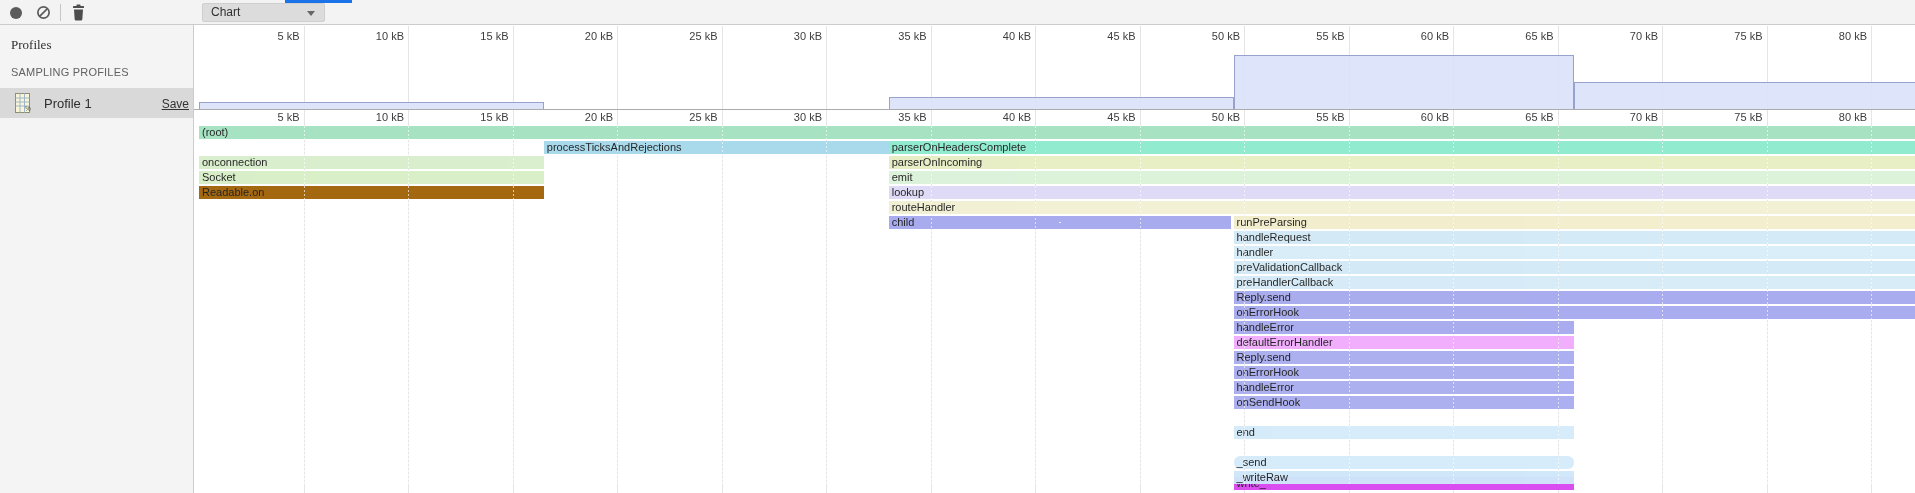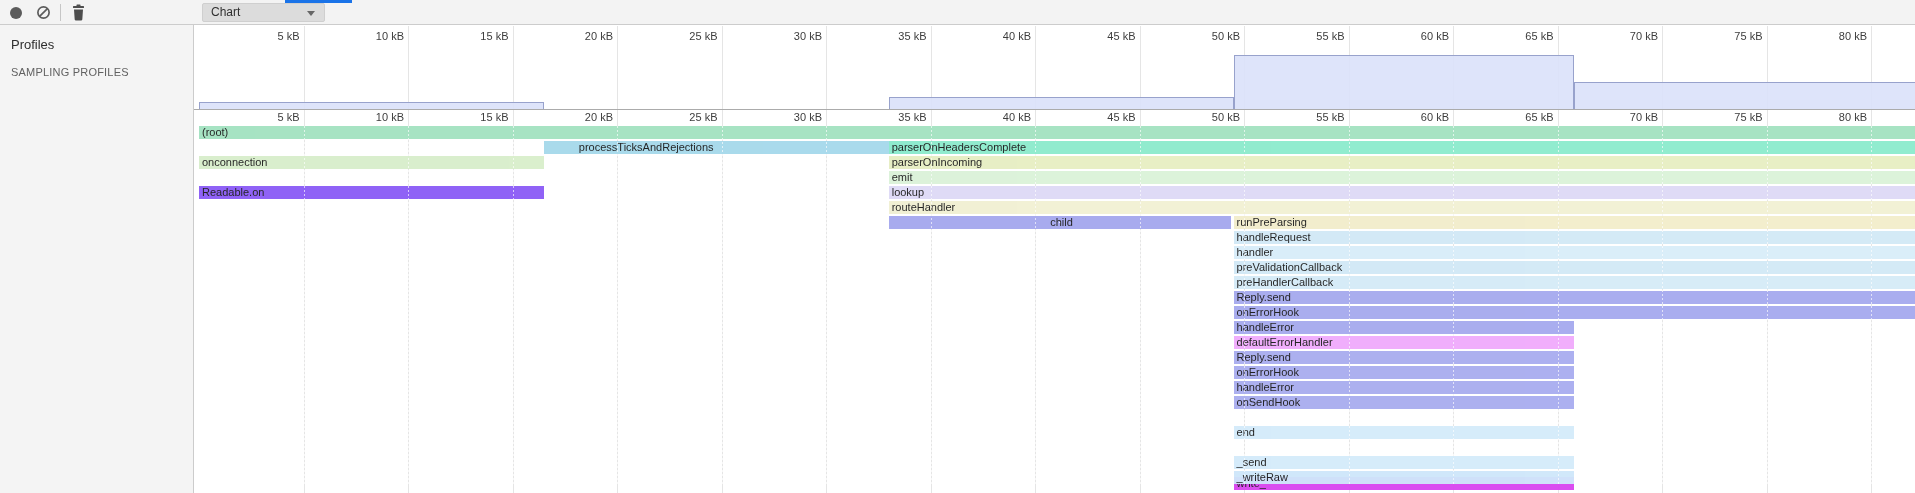--- a/index.html
+++ b/index.html
@@ -14,21 +14,21 @@
   #trash-btn{position:absolute;left:71px;top:4px;width:15px;height:17px;}
   #view-select{position:absolute;left:202px;top:3px;width:123px;height:19px;background:#dcdcdc;
                border:1px solid #cfcfcf;border-radius:2px;box-sizing:border-box;
                font-size:12px;color:#303030;line-height:17px;padding-left:8px;cursor:default;}
   #select-arrow{position:absolute;right:9px;top:7px;width:0;height:0;
                 border-left:4px solid transparent;border-right:4px solid transparent;border-top:5px solid #666;}
   #tab-indicator{position:absolute;left:285px;top:0;width:67px;height:3px;background:#1a73e8;}
   
   #sidebar{position:absolute;left:0;top:25px;width:194px;height:468px;background:#f4f4f4;
            border-right:1px solid #ccc;box-sizing:border-box;}
-  #profiles-heading{position:absolute;left:11px;top:12px;font-size:13px;color:#2e2e2e;}
+  #profiles-heading{position:absolute;left:11px;top:12px;font-size:13px;color:#2e2e2e;font-family:Liberation Serif, serif;}
   #sampling-heading{position:absolute;left:11px;top:41px;font-size:11px;color:#616161;letter-spacing:.2px;}
   #profile-item{position:absolute;left:0;top:63px;width:193px;height:30px;background:#d9d9d9;cursor:default;}
   #profile-icon{position:absolute;left:13px;top:5px;width:20px;height:20px;}
   #profile-name{position:absolute;left:44px;top:8px;font-size:13px;color:#2e2e2e;}
   #save-link{position:absolute;right:4px;top:9px;font-size:12px;color:#333;text-decoration:underline;cursor:pointer;}
   
   #pane{position:absolute;left:194px;top:25px;width:1721px;height:468px;background:#fff;overflow:hidden;}
   .gl{position:absolute;width:1px;background:#e5e5e5;}
   .glw{position:absolute;width:1px;background-image:linear-gradient(rgba(255,255,255,.65) 60%,rgba(255,255,255,0) 0%);
        background-size:1px 4px;z-index:3;}
@@ -62,20 +62,33 @@
     <div id="view-select">
       <span>Chart</span>
       <span id="select-arrow"></span>
     </div>
     <div id="tab-indicator"></div>
   </div>
 
   <div id="sidebar">
     <div id="profiles-heading">Profiles</div>
     <div id="sampling-heading">SAMPLING PROFILES</div>
+    <div id="profile-item">
+      <svg id="profile-icon" viewBox="0 0 20 20">
+        <rect x="2.5" y="0.5" width="14" height="19" fill="#faf5d7" stroke="#8f8e74" stroke-width="1"></rect>
+        <line x1="2.5" y1="5" x2="16.5" y2="5" stroke="#9eb6c8" stroke-width="1"></line>
+        <line x1="2.5" y1="9" x2="16.5" y2="9" stroke="#9eb6c8" stroke-width="1"></line>
+        <line x1="2.5" y1="13" x2="16.5" y2="13" stroke="#9eb6c8" stroke-width="1"></line>
+        <line x1="7" y1="0.5" x2="7" y2="19.5" stroke="#9eb6c8" stroke-width="1"></line>
+        <line x1="11.5" y1="0.5" x2="11.5" y2="19.5" stroke="#9eb6c8" stroke-width="1"></line>
+        <text x="12" y="18" font-size="6.5" fill="#55604f" font-family="Liberation Sans, sans-serif">%</text>
+      </svg>
+      <span id="profile-name">Profile 1</span>
+      <span id="save-link">Save</span>
+    </div>
   </div>
 
   <div id="pane">
     <div id="ov-bottom"></div>
 
   <div class="gl" style="left: 109.5px; top: 1px; height: 83px;"></div>
       <div class="gl" style="left: 109.5px; top: 85px; height: 383px;"></div>
       <div class="glw" style="left: 109.5px; top: 101px; height: 358px;"></div>
       <div class="tick" style="left: 45.5px; top: 5px;">5 kB</div>
       <div class="tick" style="left: 45.5px; top: 86px;">5 kB</div>
@@ -152,41 +165,42 @@
       <div class="gl" style="left: 1677px; top: 1px; height: 83px;"></div>
       <div class="gl" style="left: 1677px; top: 85px; height: 383px;"></div>
       <div class="glw" style="left: 1677px; top: 101px; height: 358px;"></div>
       <div class="tick" style="left: 1613px; top: 5px;">80 kB</div>
       <div class="tick" style="left: 1613px; top: 86px;">80 kB</div>
       <div class="seg" style="left: 5px; width: 344.85px; top: 77px; height: 7px;"></div>
       <div class="seg" style="left: 694.7px; width: 344.85px; top: 72px; height: 12px;"></div>
       <div class="seg" style="left: 1039.55px; width: 340.67px; top: 30px; height: 54px;"></div>
       <div class="seg" style="left: 1380.22px; width: 344.85px; top: 57px; height: 27px;"></div>
       <div class="band" style="left: 5px; width: 1720.07px; top: 101px; background: rgb(163, 226, 193);"><span>(root)</span></div>
-      <div class="band" style="left: 349.85px; width: 344.85px; top: 116px; background: rgb(166, 217, 235); padding-left: 32px;"><span>processTicksAndRejections</span></div>
+      <div class="band" style="left: 349.85px; width: 344.85px; top: 116px; background: rgb(166, 217, 235);"><span>processTicksAndRejections</span></div>
       <div class="band" style="left: 694.7px; width: 1030.37px; top: 116px; background: rgb(141, 235, 205);"><span>parserOnHeadersComplete</span></div>
       <div class="band" style="left: 5px; width: 344.85px; top: 131px; background: rgb(216, 238, 203);"><span>onconnection</span></div>
       <div class="band" style="left: 694.7px; width: 1030.37px; top: 131px; background: rgb(231, 238, 195);"><span>parserOnIncoming</span></div>
+      <div class="band" style="left: 5px; width: 344.85px; top: 146px; background: rgb(214, 238, 198);"><span>Socket</span></div>
       <div class="band" style="left: 694.7px; width: 1030.37px; top: 146px; background: rgb(219, 242, 217);"><span>emit</span></div>
-      <div class="band" style="left: 5px; width: 344.85px; top: 161px; background: #8b5cf6;"><span>Readable.on</span></div>
+      <div class="band" style="left: 5px; width: 344.85px; top: 161px; background: #a16207;"><span>Readable.on</span></div>
       <div class="band" style="left: 694.7px; width: 1030.37px; top: 161px; background: rgb(222, 218, 246);"><span>lookup</span></div>
       <div class="band" style="left: 694.7px; width: 1030.37px; top: 176px; background: rgb(241, 240, 211);"><span>routeHandler</span></div>
-      <div class="band dotted" style="left: 694.7px; width: 342.76px; top: 191px; background: radial-gradient(rgba(255, 255, 255, 0.85) 1px, rgba(255, 255, 255, 0) 1.4px) rgb(165, 168, 238); text-align: center;"><span>child</span></div>
+      <div class="band dotted" style="left: 694.7px; width: 342.76px; top: 191px; background: radial-gradient(rgba(255, 255, 255, 0.85) 1px, rgba(255, 255, 255, 0) 1.4px) rgb(165, 168, 238);"><span>child</span></div>
       <div class="band" style="left: 1039.55px; width: 685.52px; top: 191px; background: rgb(242, 237, 203);"><span>runPreParsing</span></div>
       <div class="band" style="left: 1039.55px; width: 685.52px; top: 206px; background: rgb(210, 233, 246);"><span>handleRequest</span></div>
       <div class="band" style="left: 1039.55px; width: 685.52px; top: 221px; background: rgb(216, 237, 249);"><span>handler</span></div>
       <div class="band" style="left: 1039.55px; width: 685.52px; top: 236px; background: rgb(210, 233, 246);"><span>preValidationCallback</span></div>
       <div class="band" style="left: 1039.55px; width: 685.52px; top: 251px; background: rgb(213, 235, 247);"><span>preHandlerCallback</span></div>
       <div class="band" style="left: 1039.55px; width: 685.52px; top: 266px; background: rgb(166, 170, 238);"><span>Reply.send</span></div>
       <div class="band" style="left: 1039.55px; width: 685.52px; top: 281px; background: rgb(166, 170, 238);"><span>onErrorHook</span></div>
       <div class="band" style="left: 1039.55px; width: 340.67px; top: 296px; background: rgb(166, 170, 238);"><span>handleError</span></div>
       <div class="band" style="left: 1039.55px; width: 340.67px; top: 311px; background: #f0abfc;"><span>defaultErrorHandler</span></div>
       <div class="band" style="left: 1039.55px; width: 340.67px; top: 326px; background: rgb(169, 173, 239);"><span>Reply.send</span></div>
       <div class="band" style="left: 1039.55px; width: 340.67px; top: 341px; background: rgb(169, 173, 239);"><span>onErrorHook</span></div>
       <div class="band" style="left: 1039.55px; width: 340.67px; top: 356px; background: rgb(169, 173, 239);"><span>handleError</span></div>
       <div class="band" style="left: 1039.55px; width: 340.67px; top: 371px; background: rgb(169, 173, 239);"><span>onSendHook</span></div>
       <div class="band" style="left: 1039.55px; width: 340.67px; top: 401px; background: rgb(212, 235, 250);"><span>end</span></div>
       <div class="band" style="left: 1039.55px; width: 340.67px; top: 416px; background: #d946ef; margin-top: 36px;"><span>write_</span></div>
-      <div class="band" style="left: 1039.55px; width: 340.67px; top: 431px; background: rgb(212, 235, 250);"><span>_send</span></div>
+      <div class="band" style="left: 1039.55px; width: 340.67px; top: 431px; background: rgb(212, 235, 250); border-radius: 6px;"><span>_send</span></div>
       <div class="band" style="left: 1039.55px; width: 340.67px; top: 446px; background: rgb(207, 231, 250);"><span>_writeRaw</span></div>
     </div>
 
 </div>
 
 </body></html>

